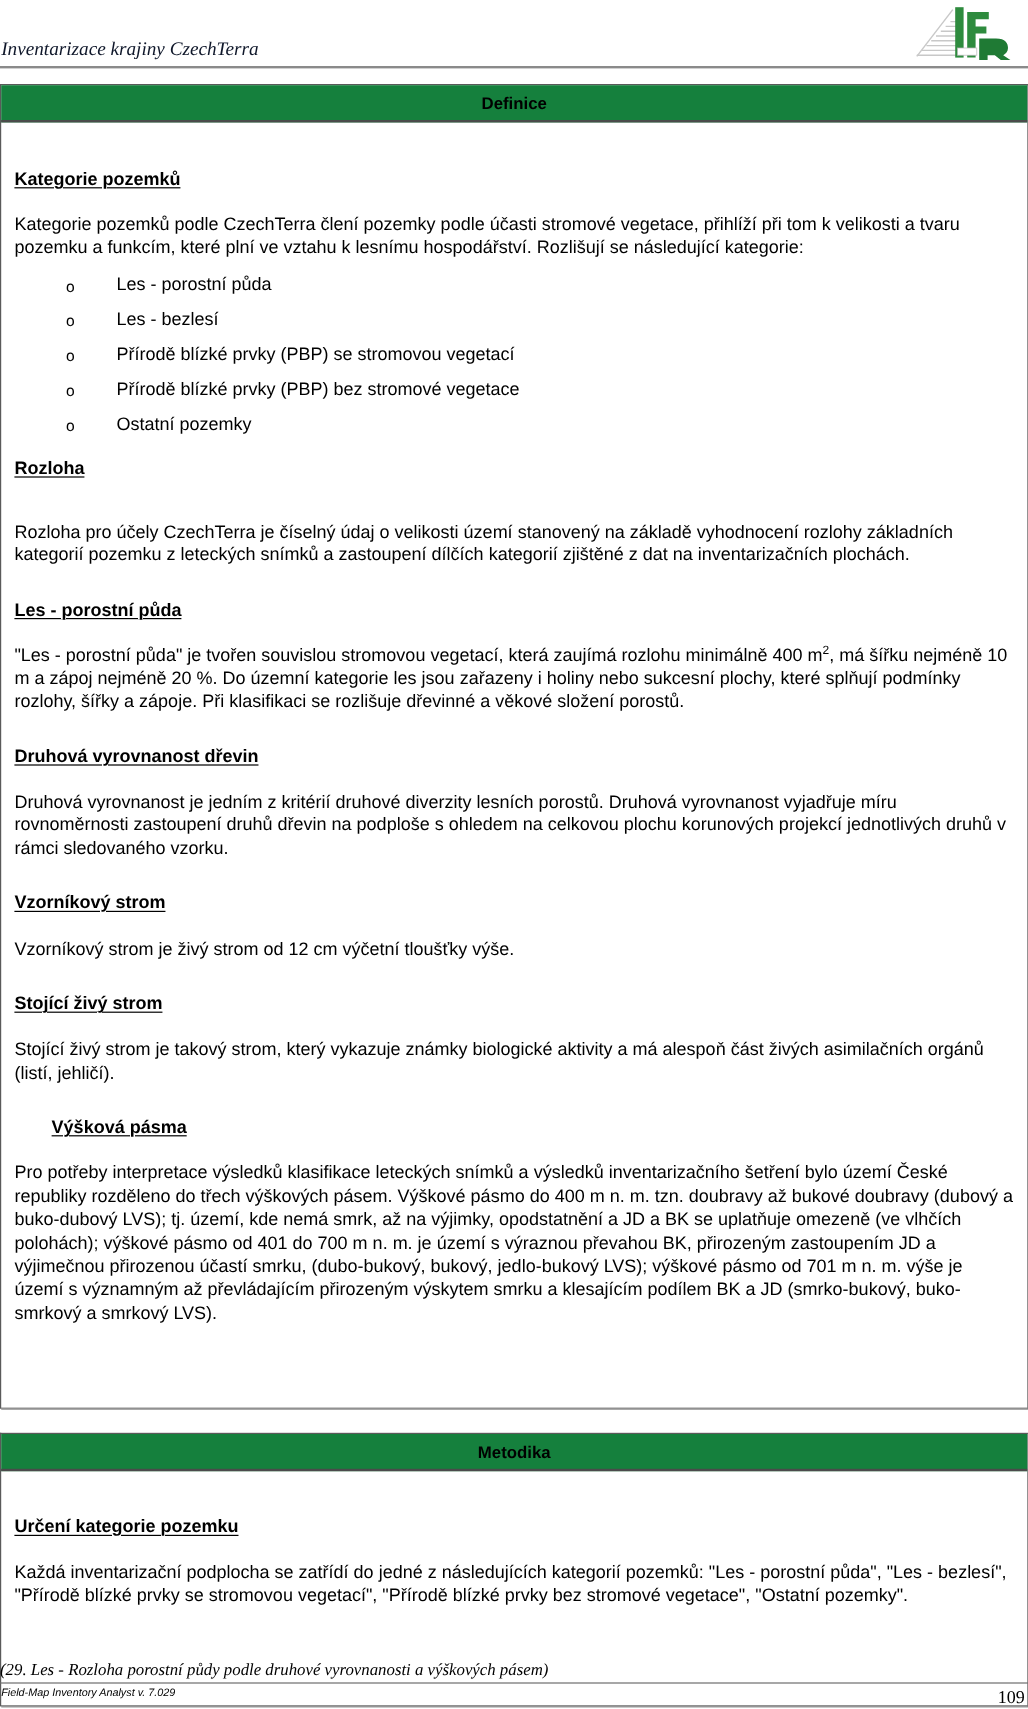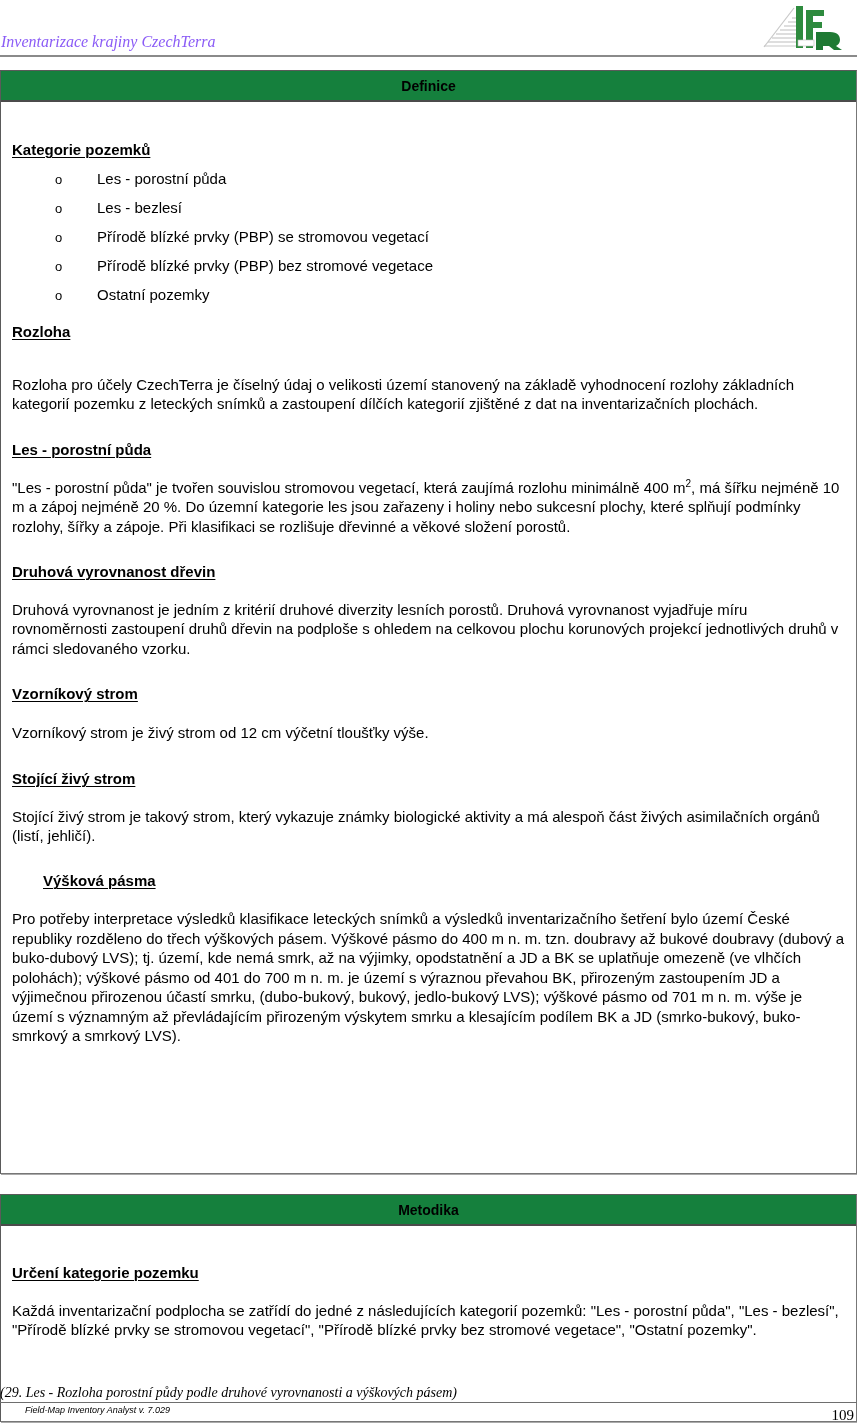--- a/index.html
+++ b/index.html
@@ -2,21 +2,21 @@
 <html><head>
   <meta charset="utf-8">
   <style>
     * { box-sizing: border-box; margin: 0; padding: 0; }
     html, body { width: 857px; height: 1424px; background: #ffffff; overflow: hidden; }
     body { position: relative; font-family: "Liberation Sans", sans-serif; color: #000; }
 
     .header-title {
       position: absolute; left: 1px; top: 33px;
       font-family: "Liberation Serif", serif; font-style: italic;
-      font-size: 16px; color: #8b5cf6;
+      font-size: 16px; color: #0f172a;
     }
     .header-rule {
       position: absolute; left: 0; top: 55px; width: 857px; height: 2px;
       background: #8a8a8a;
     }
     .logo {
       position: absolute; left: 760px; top: 2px; width: 94px; height: 50px;
     }
 
     .section {
@@ -47,21 +47,21 @@
 
     .sup { font-size: 10px; vertical-align: super; line-height: 0; }
 
     .caption {
       position: absolute; left: 0; width: 857px; top: 1385px; text-align: left;
       font-family: "Liberation Serif", serif; font-style: italic; font-size: 14px;
     }
     .footer-rule { position: absolute; left: 0; top: 1402px; width: 857px; height: 1px; background: #6e6e6e; }
     .footer-left {
       position: absolute; left: 1px; top: 1405px;
-      font-family: "Liberation Sans", sans-serif; font-style: italic; font-size: 9px; padding-left: 24px;
+      font-family: "Liberation Sans", sans-serif; font-style: italic; font-size: 9px;
     }
     .footer-page {
       position: absolute; right: 3px; top: 1407px;
       font-family: "Liberation Serif", serif; font-size: 15px;
     }
   </style>
 </head>
 <body>
 
 <div class="header-title">Inventarizace krajiny CzechTerra</div>
@@ -81,20 +81,21 @@
   <path d="M46 8 h18 v6 h-11 v6 h9 v6 h-9 v20 h-7 z" fill="#2e8b3e"></path>
   <path d="M56 30 h14 c8 0 10 4 10 8 c0 3 -2 5 -4 6 l6 4 h-8 l-5 -4 h-6 v4 h-7 z" fill="#1f7a34"></path>
   <rect x="38" y="38" width="16" height="6" fill="#ffffff" stroke="#bbb" stroke-width="0.6"></rect>
 </svg>
 <div class="header-rule"></div>
 
 <div class="section" style="top:70px; height:1104px;">
   <div class="section-head">Definice</div>
   <div class="section-body">
     <span class="h" style="margin-top:39px;">Kategorie pozemků</span>
+    <p class="p" style="margin-top:20px;">Kategorie pozemků podle CzechTerra člení pozemky podle účasti stromové vegetace, přihlíží při tom k velikosti a tvaru pozemku a funkcím, které plní ve vztahu k lesnímu hospodářství. Rozlišují se následující kategorie:</p>
     <ul class="bullets" style="margin-top:11px;">
       <li><span class="mk">o</span><span>Les - porostní půda</span></li>
       <li><span class="mk">o</span><span>Les - bezlesí</span></li>
       <li><span class="mk">o</span><span>Přírodě blízké prvky (PBP) se stromovou vegetací</span></li>
       <li><span class="mk">o</span><span>Přírodě blízké prvky (PBP) bez stromové vegetace</span></li>
       <li><span class="mk">o</span><span>Ostatní pozemky</span></li>
     </ul>
 
     <span class="h" style="margin-top:9px;">Rozloha</span>
     <p class="p" style="margin-top:35px;">Rozloha pro účely CzechTerra je číselný údaj o velikosti území stanovený na základě vyhodnocení rozlohy základních kategorií pozemku z leteckých snímků a zastoupení dílčích kategorií zjištěné z dat na inventarizačních plochách.</p>

